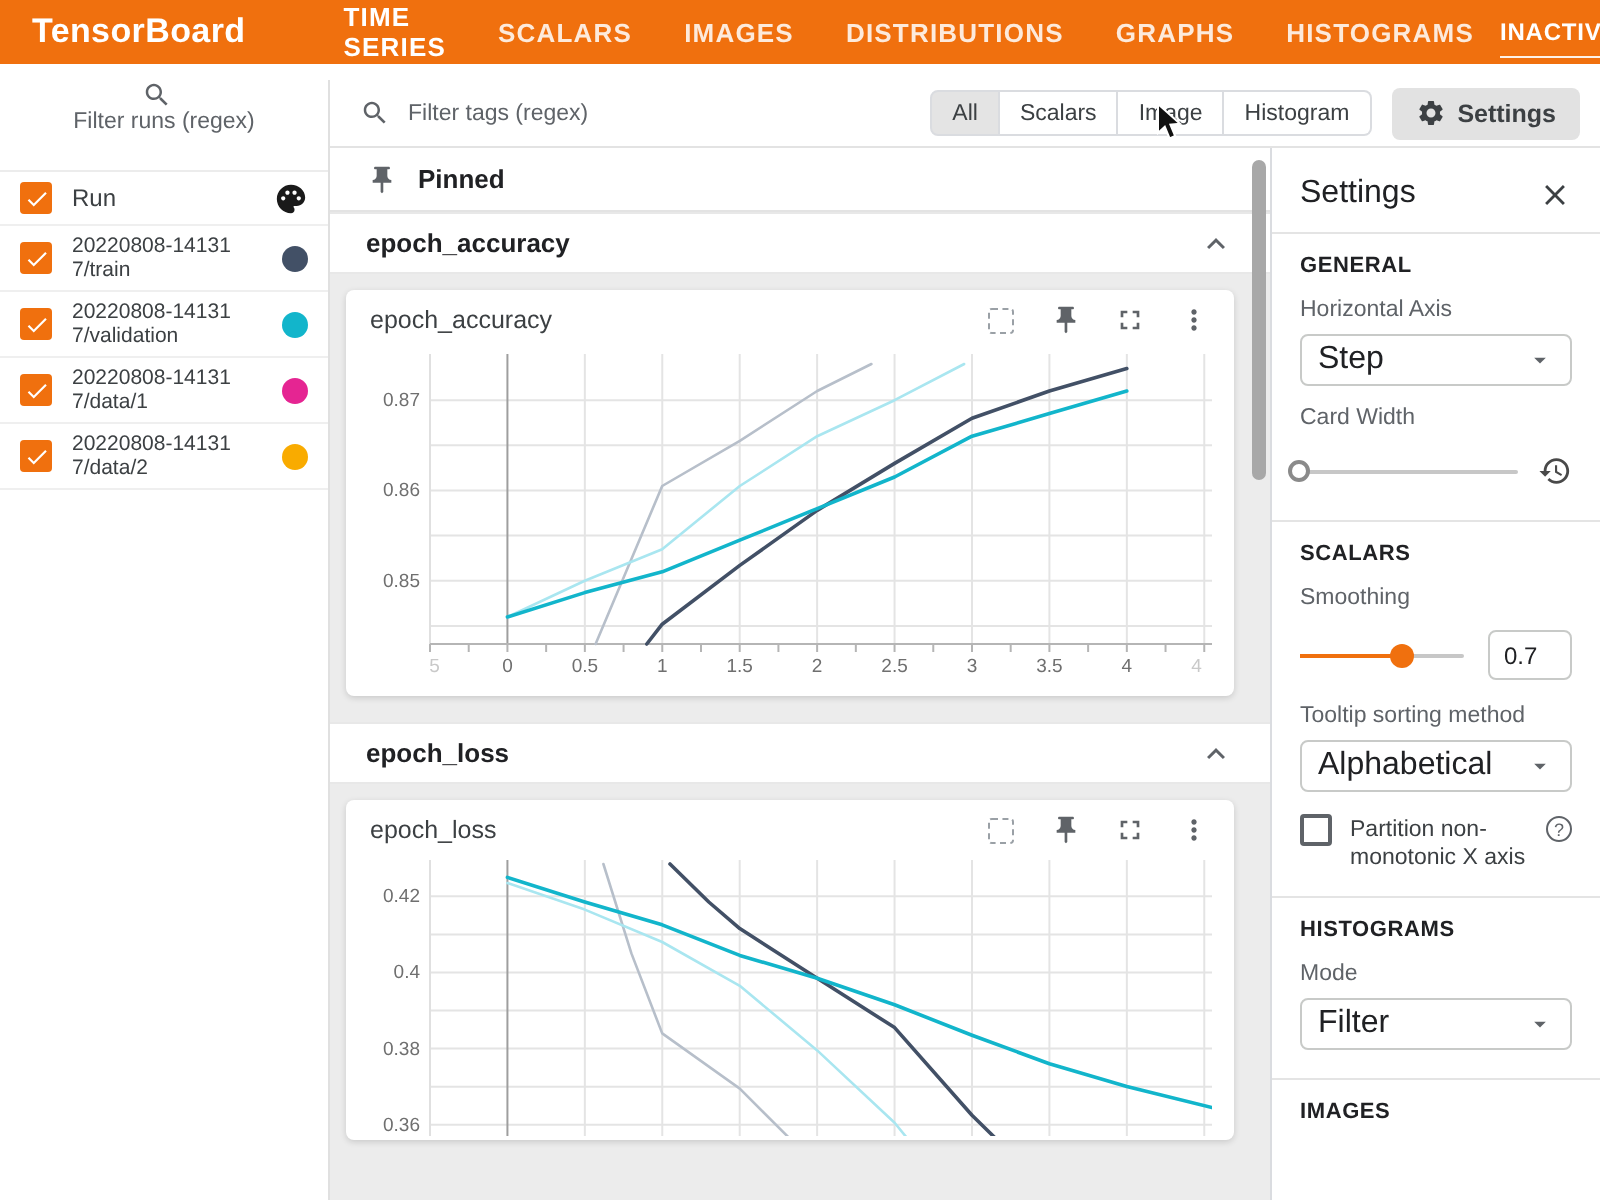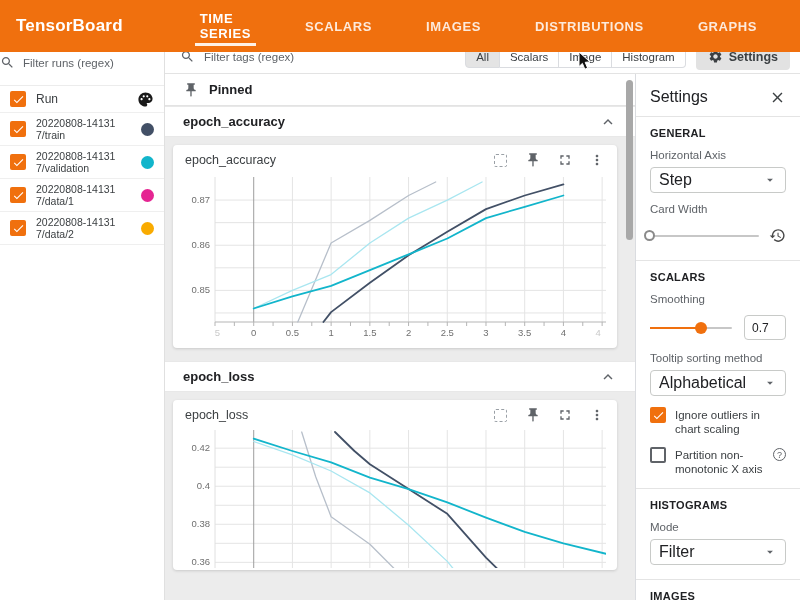--- a/index.html
+++ b/index.html
@@ -1,30 +1,30 @@
 <!DOCTYPE html>
 <html><head>
 <meta charset="utf-8">
 <style>
   * { margin:0; padding:0; box-sizing:border-box; }
   html,body { width:800px; height:600px; overflow:hidden; font-family:"Liberation Sans", sans-serif; background:#fff; }
 
   
-  #header { position:absolute; left:0; top:0; width:800px; height:52px; background:#f0700e; display:flex; align-items:center; color:#fff; z-index:5;gap:28px; }
+  #header { position:absolute; left:0; top:0; width:800px; height:32px; background:#f0700e; display:flex; align-items:center; color:#fff; z-index:5; }
   #logo { font-size:17px; font-weight:bold; margin-left:16px; margin-right:36px; letter-spacing:.2px; }
   .tab { position:relative; height:40px; display:flex; align-items:center; padding:0 13px; font-size:13px; font-weight:bold; letter-spacing:.6px; color:rgba(255,255,255,.85); cursor:pointer; }
   .tab.active { color:#fff; }
   .tab.active::after { content:""; position:absolute; left:8px; right:8px; bottom:0; height:3px; background:rgba(255,255,255,.9); }
   #header-right { margin-left:auto; display:flex; align-items:flex-end; gap:10px; margin-right:10px; }
   #run-selector { position:relative; width:92px; border-bottom:1px solid rgba(255,255,255,.9); display:flex; align-items:center; height:26px; font-size:12px; font-weight:bold; letter-spacing:.4px; }
   #run-selector .caret { margin-left:auto; }
 
   
   #sidebar { position:absolute; left:0; top:40px; width:165px; height:560px; background:#fff; border-right:1px solid #e0e0e0; }
-  #run-filter { height:46px; display:flex; align-items:center; padding:0 0; border-bottom:1px solid #ececec; }
+  #run-filter { height:46px; display:flex; align-items:center; padding:0 22px; border-bottom:1px solid #ececec;flex-direction:column; }
   #run-filter svg { width:15px; height:15px; fill:#5f6368; margin-right:8px; flex:none; }
   #run-filter .ph { font-size:11.5px; color:#5f6368; }
   .runrow { display:flex; align-items:center; padding:0 10px; border-bottom:1px solid #efefef; }
   .runrow .cb { margin-right:10px; flex:none; }
   .runhead { height:27px; }
   .runhead .lbl { font-size:12px; color:#3c4043; }
   .runhead .pal { margin-left:auto; width:17px; height:17px; }
   .runhead .pal svg { width:17px; height:17px; fill:#1a1a1a; }
   .runitem { height:33px; cursor:pointer; }
   .runitem .lbl { font-size:10.5px; line-height:12.5px; color:#3c4043; word-break:break-all; width:86px; }
@@ -440,28 +440,20 @@
       <div class="num-input">0.7</div>
     </div>
     <div class="plabel">Tooltip sorting method</div>
     <div class="pselect">
       <span class="v">Alphabetical</span>
       <svg viewBox="0 0 24 24">
           <path d="M7 10l5 5 5-5z"></path>
         </svg>
     </div>
     <div class="cbrow">
-      <span class="cb checked">
-          <svg viewBox="0 0 24 24">
-            <path d="M9 16.17L4.83 12l-1.42 1.41L9 19 21 7l-1.41-1.41z"></path>
-          </svg>
-        </span>
-      <span class="txt">Ignore outliers in chart scaling</span>
-    </div>
-    <div class="cbrow">
       <span class="cb unchecked"></span>
       <span class="txt">Partition non-monotonic X axis</span>
       <span class="help">?</span>
     </div>
   </div>
   <div class="pdiv"></div>
 
   <div class="psec">
     <div class="pcap">HISTOGRAMS</div>
     <div class="plabel">Mode</div>

